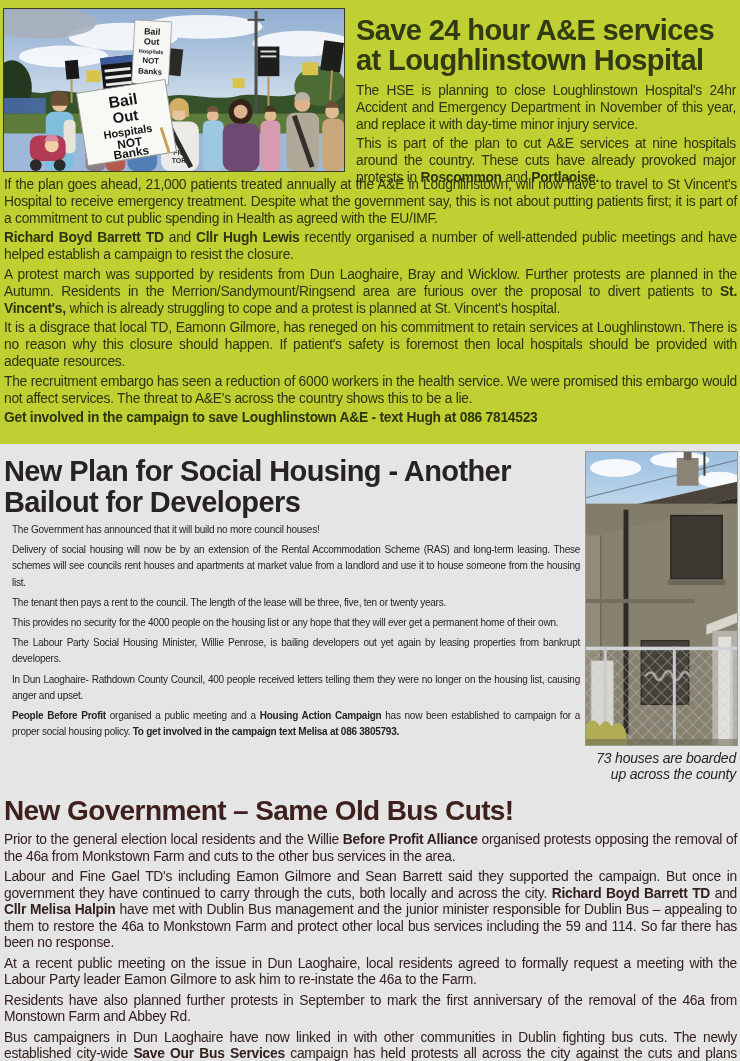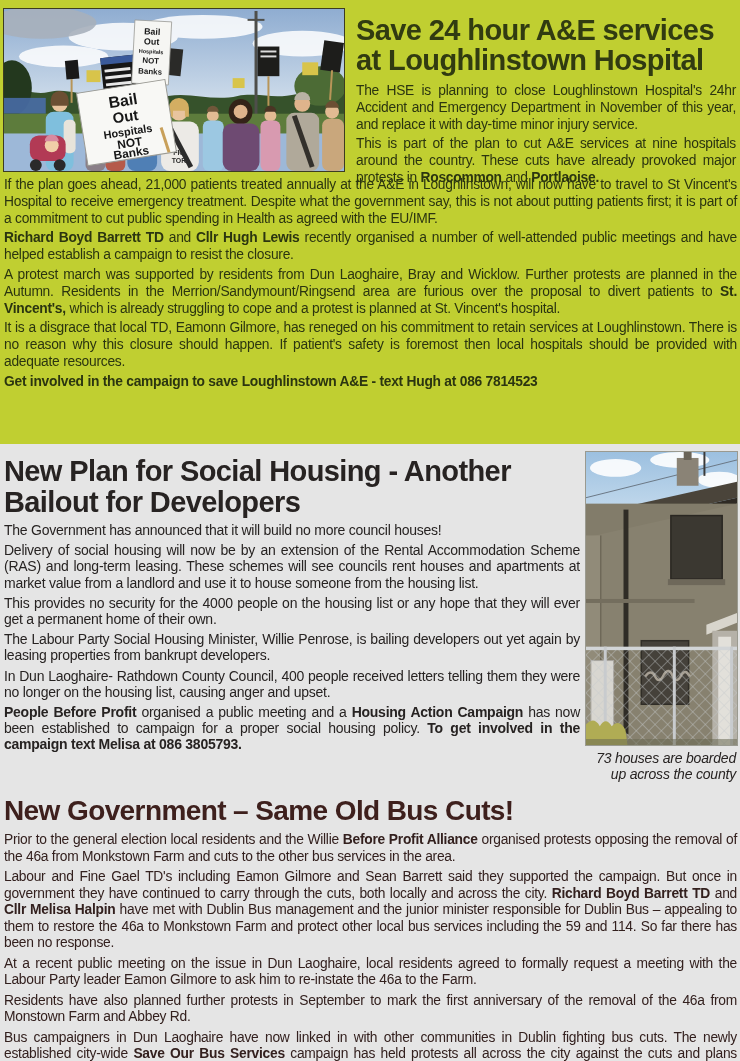--- a/index.html
+++ b/index.html
@@ -11,21 +11,21 @@
   }
   .band{position:absolute;left:0;width:740px;overflow:hidden;}
   .band-top{top:0;height:444px;background:#c0cf31;color:#2b3510;}
   .band-mid{top:444px;height:380px;background:#e5e5e5;color:#272322;}
   .band-bottom{top:790px;height:322px;background:#e5e5e5;color:#33201e;}
 
   .bt{
     font-size:13.8px;line-height:16.8px;letter-spacing:-0.25px;
     text-align:justify;margin:0 0 3px 0;
   }
-  .band-mid .bt{font-size:14px;line-height:16.2px;margin-bottom:4px;}
+  .band-mid .bt{font-size:10px;line-height:16.2px;margin-bottom:4px;margin-left:8px;}
   .band-bottom .bt{line-height:16.5px;margin-bottom:4px;}
   b{font-weight:700;}
 
   h1,h2{font-weight:700;letter-spacing:-0.6px;}
   .top-headline{font-size:29px;line-height:30px;color:#313b11;margin:11px 0 8px 0;}
   .mid-headline{position:absolute;left:4px;top:12px;width:592px;
     font-size:29px;line-height:31px;color:#272322;margin:0;}
   .bottom-headline{position:absolute;left:4px;top:6px;width:700px;
     font-size:28px;line-height:30px;color:#3e201d;margin:0;}
 
@@ -199,30 +199,32 @@
       <h1 class="top-headline">Save 24 hour A&amp;E services at Loughlinstown Hospital</h1>
       <p class="bt"><span>The HSE is planning to close Loughlinstown Hospital's 24hr Accident and Emergency Department in November of this year, and replace it with day-time minor injury service.</span></p>
       <p class="bt"><span>This is part of the plan to cut A&amp;E services at nine hospitals around the country. These cuts have already provoked major protests in </span><b>Roscommon</b><span> and </span><b>Portlaoise.</b></p>
     </div>
 
     <div class="top-full">
       <p class="bt"><span>If the plan goes ahead, 21,000 patients treated annually at the A&amp;E in Loughlinstown, will now have to travel to St Vincent's Hospital to receive emergency treatment. Despite what the government say, this is not about putting patients first; it is part of a commitment to cut public spending in Health as agreed with the EU/IMF.</span></p>
       <p class="bt"><b>Richard Boyd Barrett TD</b><span> and </span><b>Cllr Hugh Lewis</b><span> recently organised a number of well-attended public meetings and have helped establish a campaign to resist the closure.</span></p>
       <p class="bt"><span>A protest march was supported by residents from Dun Laoghaire, Bray and Wicklow. Further protests are planned in the Autumn.  Residents in the Merrion/Sandymount/Ringsend area are furious over the proposal to divert patients to </span><b>St. Vincent's,</b><span> which is already struggling to cope and a protest is planned at St. Vincent's hospital.</span></p>
       <p class="bt"><span>It is a disgrace that local TD, Eamonn Gilmore, has reneged on his commitment to retain services at Loughlinstown. There is no reason why this closure should happen. If patient's safety is foremost then local hospitals should be provided with adequate resources.</span></p>
+      <p class="bt"><span>The recruitment embargo has seen a reduction of 6000 workers in the health service.  We were promised this embargo would not affect services.  The threat to A&amp;E's across the country shows this to be a lie.</span></p>
       <p class="bt"><b>Get involved in the campaign to save Loughlinstown A&amp;E - text Hugh at 086 7814523</b></p>
     </div>
   </section>
 
   <section class="band band-mid">
     <h2 class="mid-headline">New Plan for Social Housing - Another Bailout for Developers</h2>
 
     <div class="mid-col">
       <p class="bt"><span>The Government has announced that it will build no more council houses!</span></p>
       <p class="bt"><span>Delivery of social housing will now be by an extension of the Rental Accommodation Scheme (RAS) and long-term leasing. These schemes will see councils rent houses and apartments at market value from a landlord and use it to house someone from the housing list.</span></p>
+      <p class="bt"><span>The tenant then pays a rent to the council. The length of the lease will be three, five, ten or twenty years.</span></p>
       <p class="bt"><span>This provides no security for the 4000 people on the housing list or any hope that they will ever get a permanent home of their own.</span></p>
       <p class="bt"><span>The Labour Party Social Housing Minister, Willie Penrose, is bailing developers out yet again by leasing properties from bankrupt developers.</span></p>
       <p class="bt"><span>In Dun Laoghaire- Rathdown County Council, 400 people received letters telling them they were no longer on the housing list, causing anger and upset.</span></p>
       <p class="bt"><b>People Before Profit</b><span> organised a public meeting and a </span><b>Housing Action Campaign</b><span> has now been established to campaign for a proper social housing policy.  </span><b>To get involved in the campaign text Melisa at 086 3805793.</b></p>
     </div>
 
     <div class="house-photo">
       <svg viewBox="0 0 153 295" preserveAspectRatio="none">
         <defs>
           <linearGradient id="hsky" x1="0" y1="0" x2="0" y2="1">

